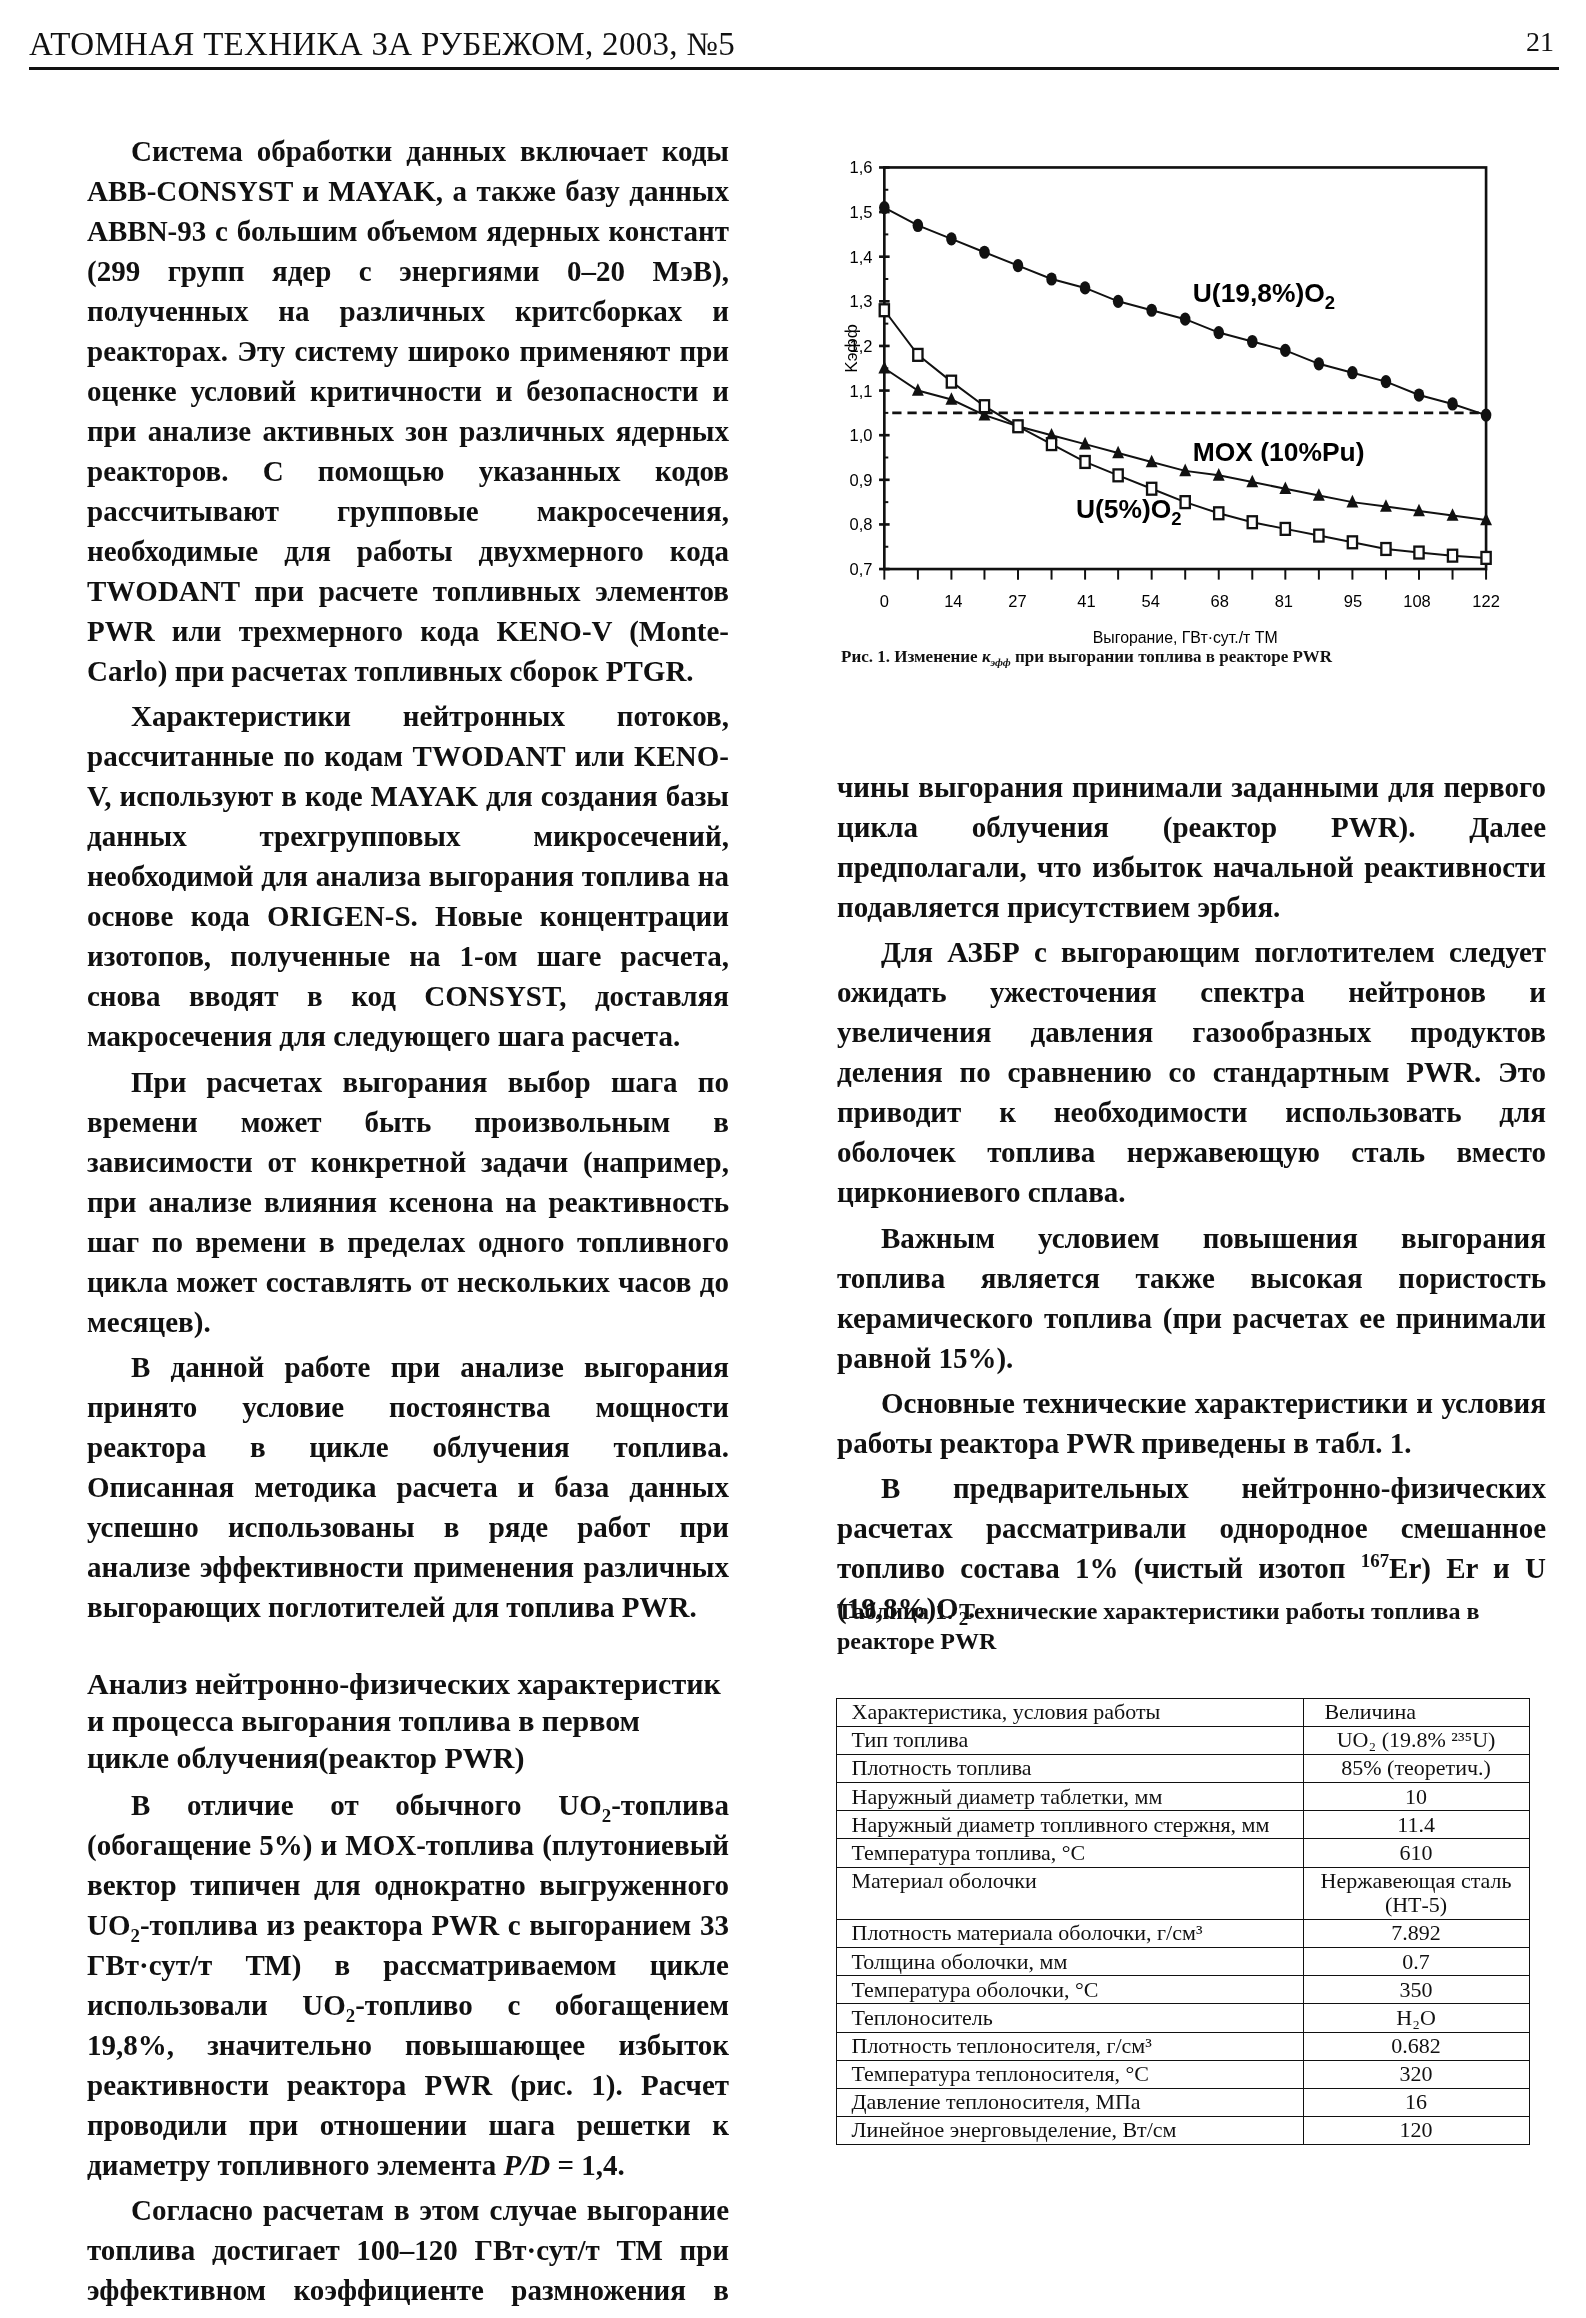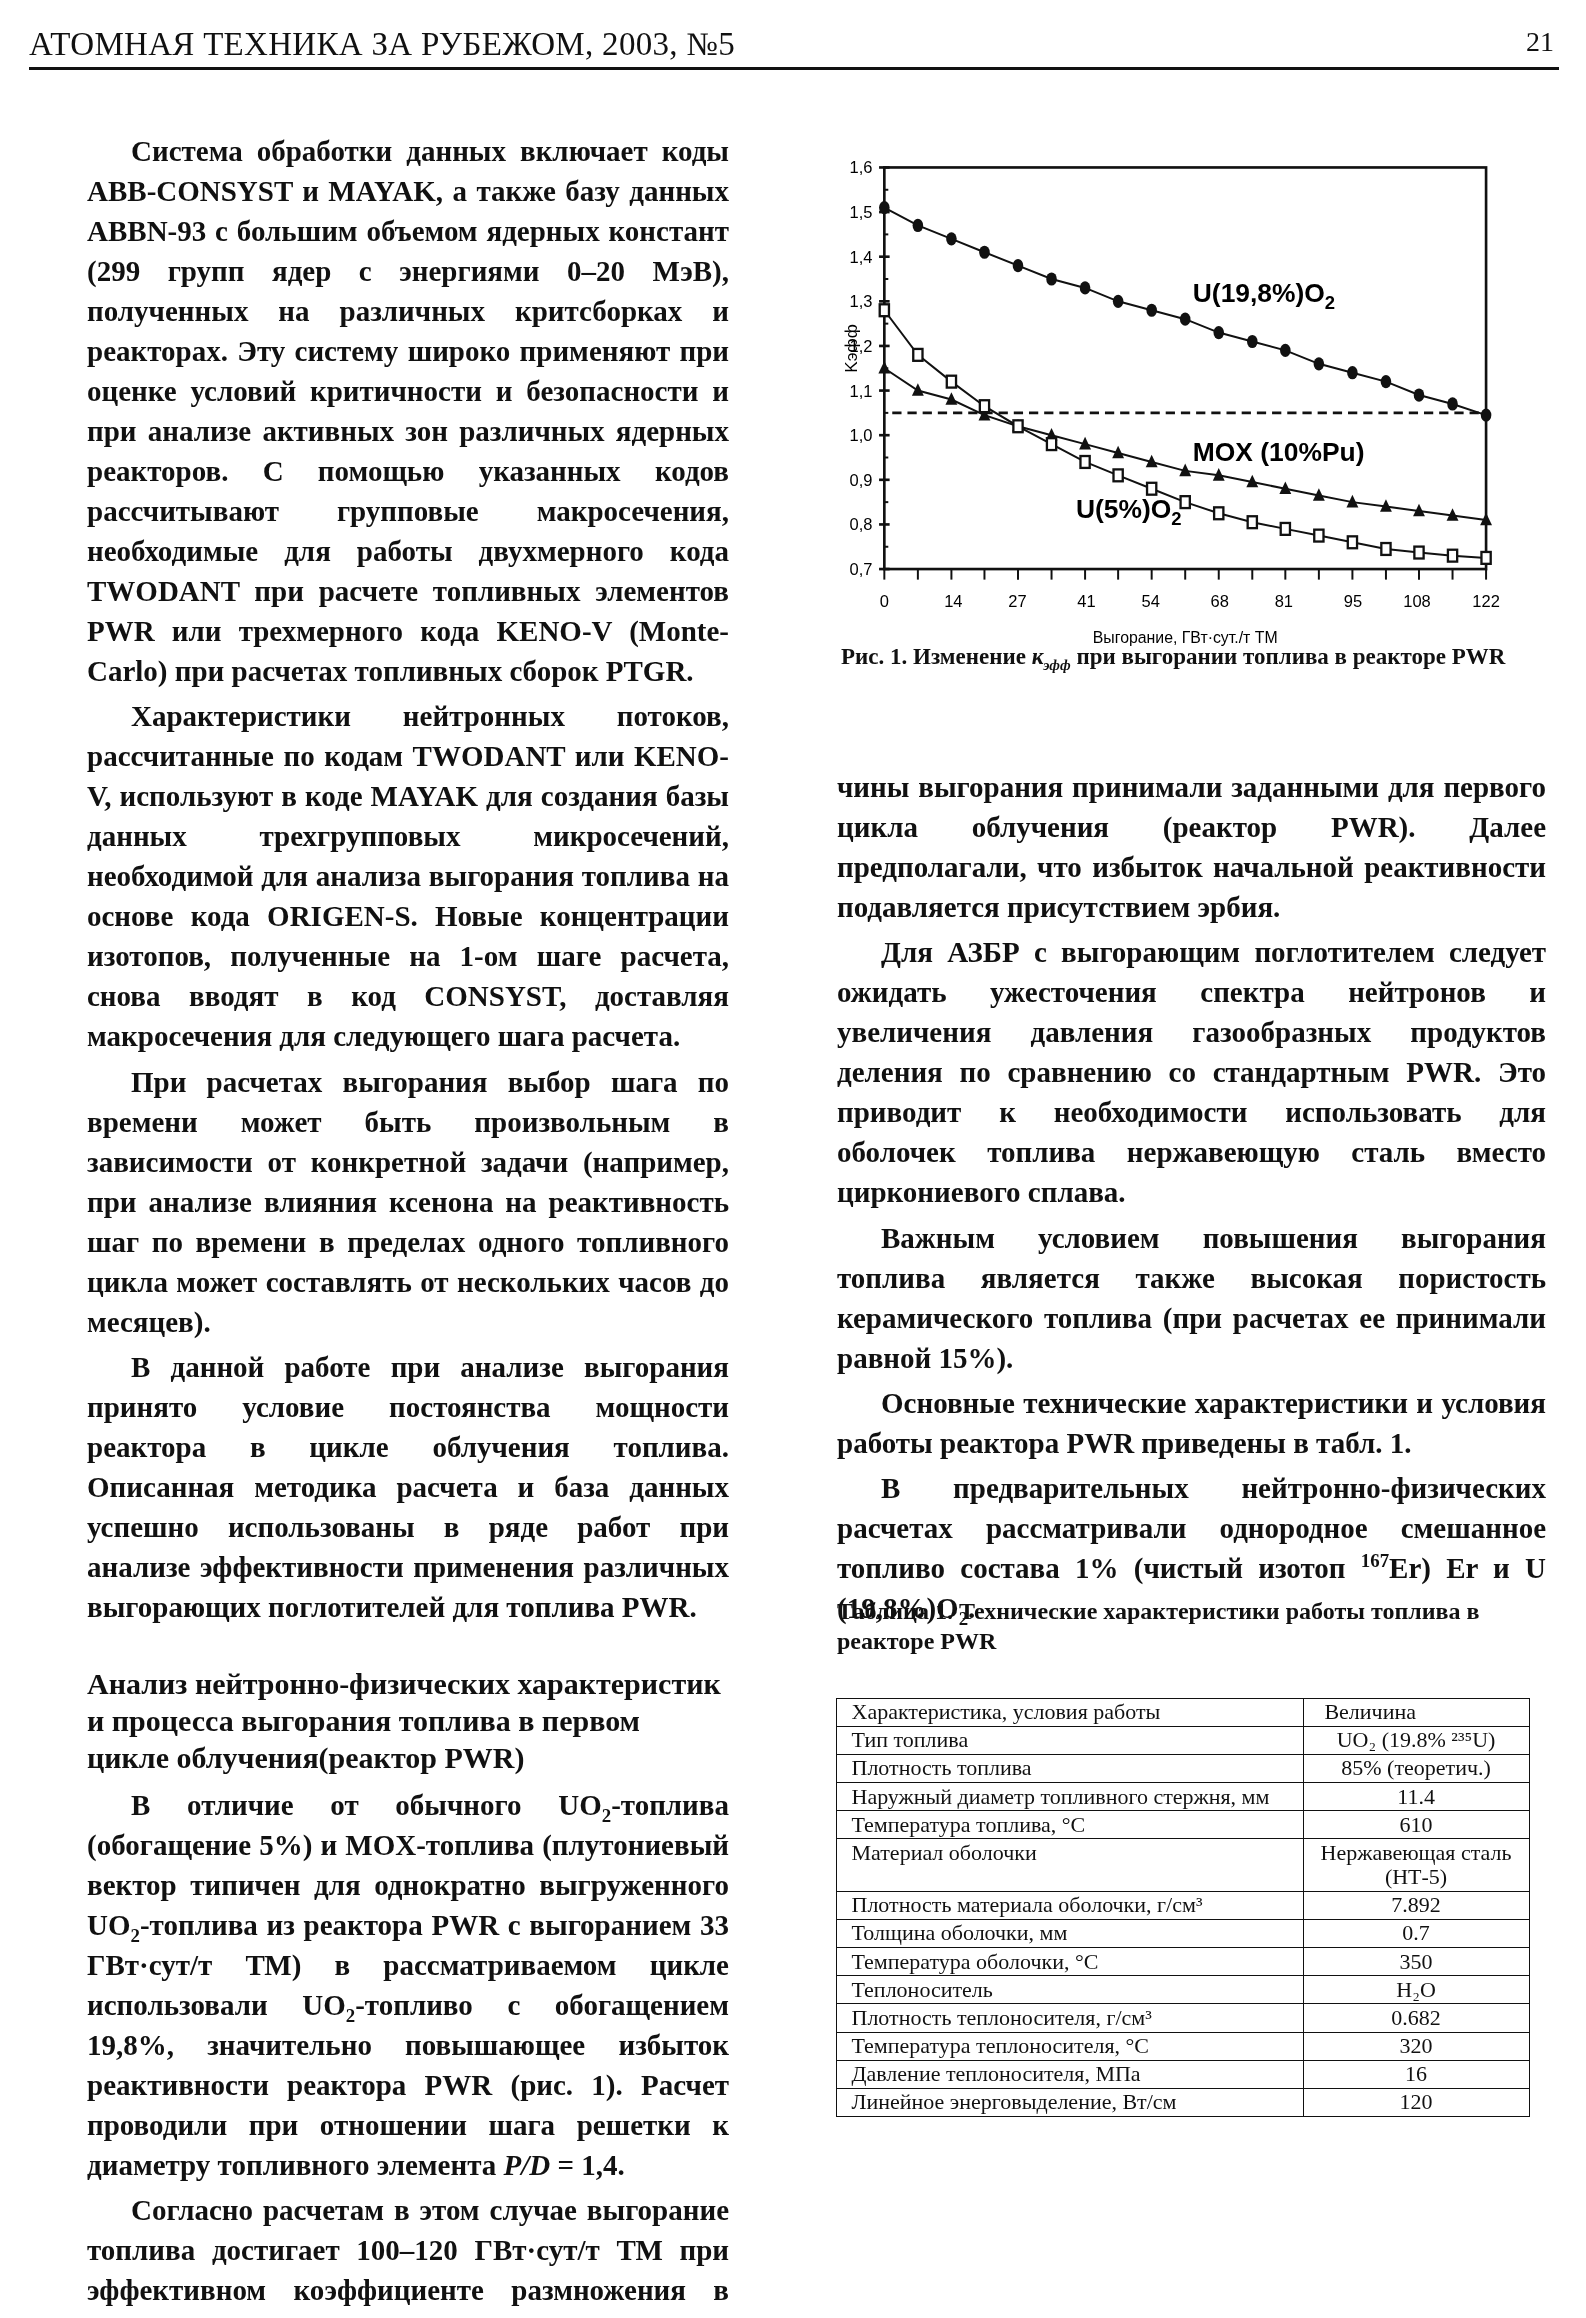--- a/index.html
+++ b/index.html
@@ -15,21 +15,21 @@
   .col p { margin:0; text-indent:44px; hyphens:manual;font-weight:bold; }
   .col p + p { margin-top:5.3px; }
   .col p.noindent { text-indent:0; }
   .section-title { font-weight:bold; font-size:30px; line-height:37px; margin:38px 0 9.3px 0; text-align:left; }
   sub, sup { font-size:0.65em; line-height:0; }
   .ital { font-style:italic; }
 
   
   .figure { position:absolute; left:826px; top:145px; width:727px; height:582px; }
   .chart-svg { position:absolute; left:0; top:0; }
-  .fig-caption { position:absolute; left:841px; top:642px; width:694px; font-weight:bold; font-size:23px; line-height:30px; }
+  .fig-caption { position:absolute; left:841px; top:642px; width:694px; font-weight:bold; font-size:17px; line-height:30px; }
 
   
   .table-caption { position:absolute; left:837px; top:1596px; width:701px; font-weight:bold; font-size:24px; line-height:30px; }
   .tbl { position:absolute; left:836px; top:1698px; width:694px; border-collapse:collapse; font-size:22px; line-height:24.5px; }
   .tbl td { border:1.3px solid #111; padding:1.3px 6.6px 1.3px 14.5px; vertical-align:top; }
   .tbl td.v { text-align:center; padding-left:5.3px; width:198px; }
   .tbl tr.hdr td.v { text-align:left; padding-left:20px; }
 </style>
 </head>
 <body>
@@ -198,20 +198,24 @@
       </tr>
       <tr>
         <td>Тип топлива</td>
         <td class="v">UO₂ (19.8% ²³⁵U)</td>
       </tr>
       <tr>
         <td>Плотность топлива</td>
         <td class="v">85% (теоретич.)</td>
       </tr>
       <tr>
+        <td>Наружный диаметр таблетки, мм</td>
+        <td class="v">10</td>
+      </tr>
+      <tr>
         <td>Наружный диаметр топливного стержня, мм</td>
         <td class="v">11.4</td>
       </tr>
       <tr>
         <td>Температура топлива, °С</td>
         <td class="v">610</td>
       </tr>
       <tr>
         <td>Материал оболочки</td>
         <td class="v">Нержавеющая сталь (НТ-5)</td>

